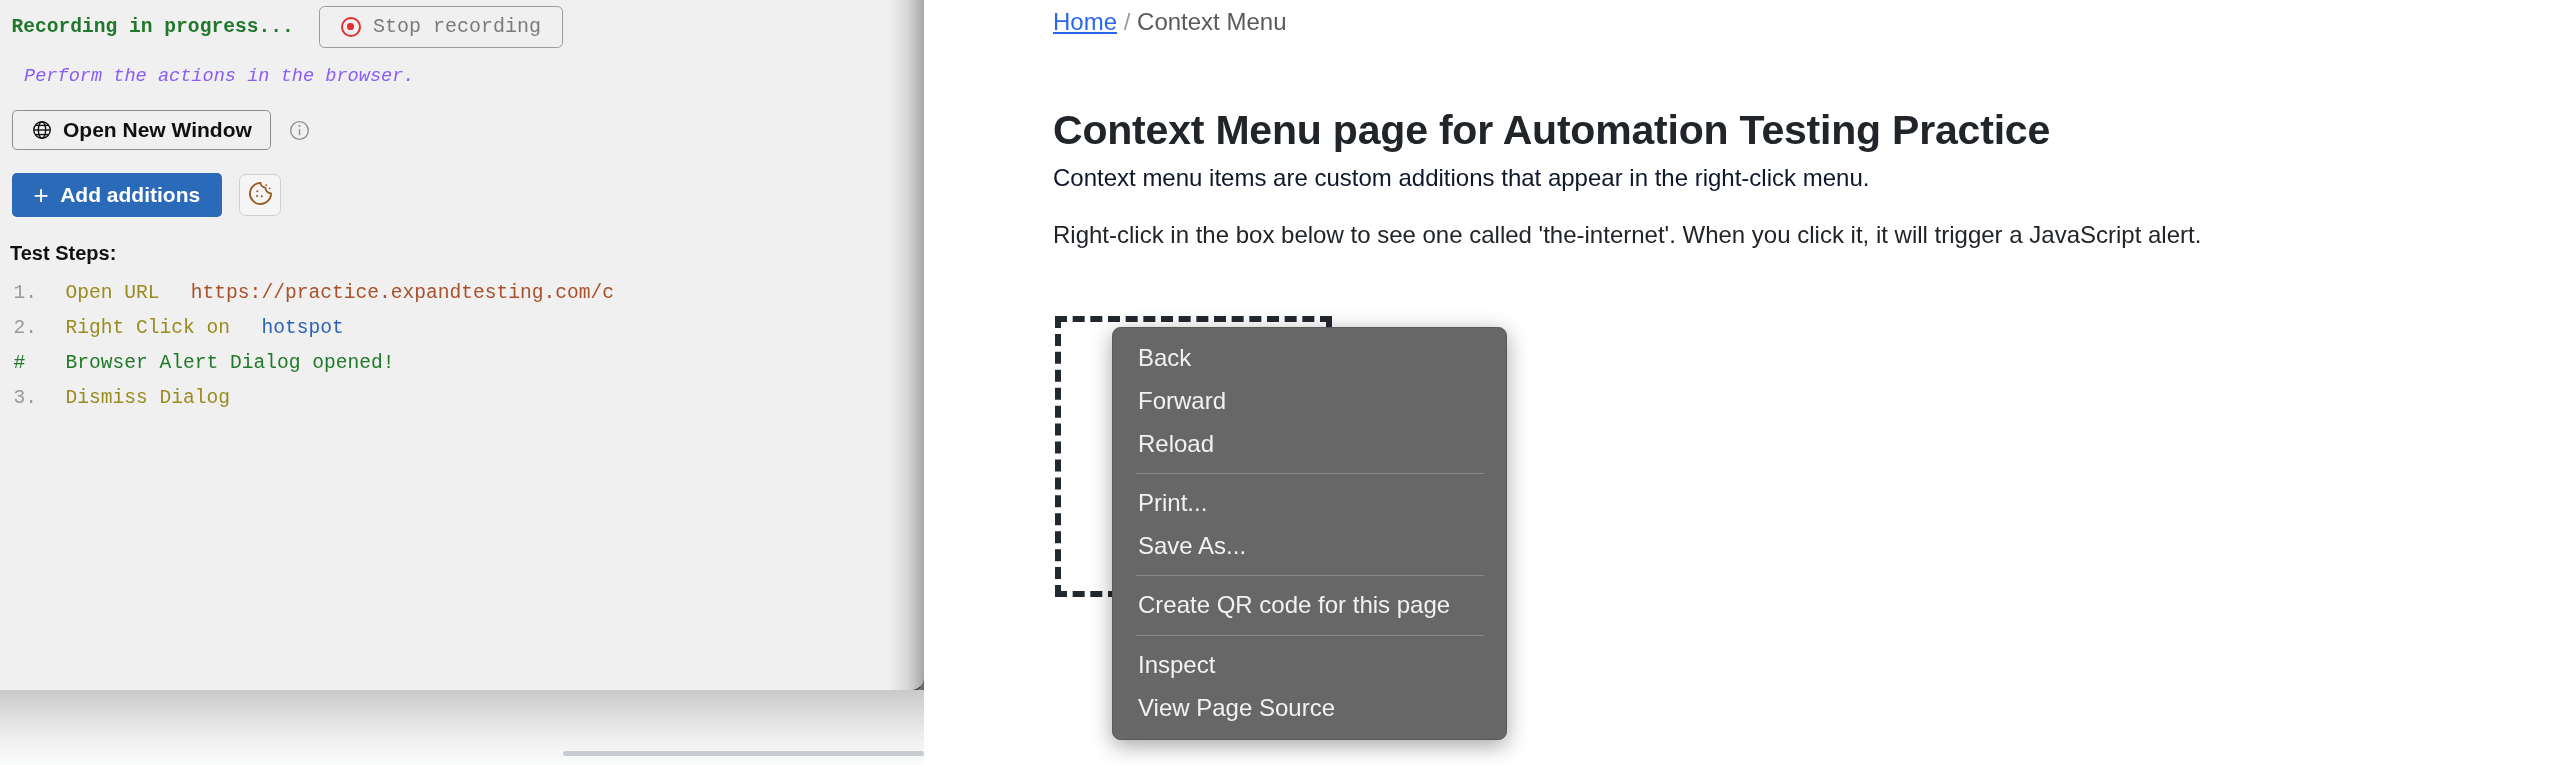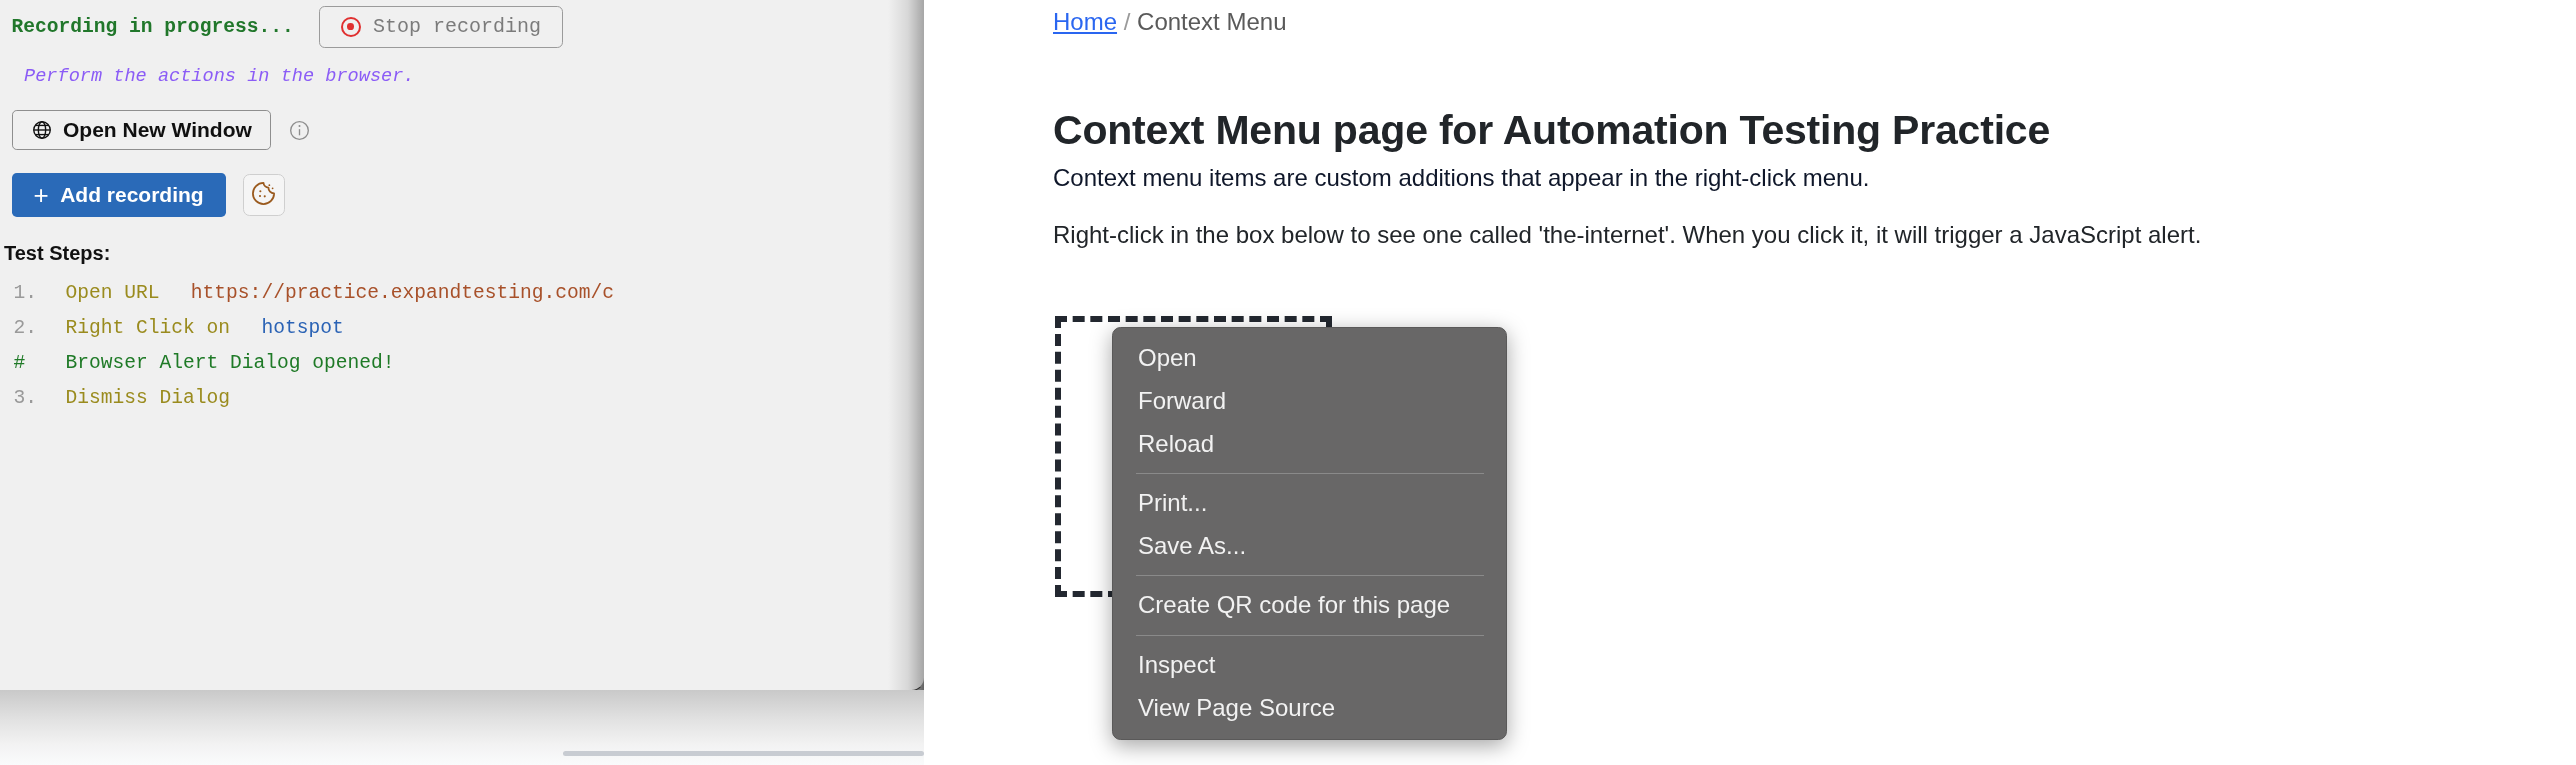--- a/index.html
+++ b/index.html
@@ -173,21 +173,21 @@
     align-items: center;
     justify-content: center;
     cursor: pointer;
     box-sizing: border-box;
   }
 
   #test-steps-label {
     font-size: 20px;
     font-weight: bold;
     color: #111111;
-    padding-left: 4px;
+    padding-left: 10px;
     margin-top: 25px;
   }
 
   #test-steps-list {
     margin-top: 17px;
     font-family: "Liberation Mono", "DejaVu Sans Mono", monospace;
     font-size: 19.6px;
     white-space: nowrap;
   }
   .step-line {
@@ -328,21 +328,21 @@
             <circle cx="12" cy="12" r="9.2"></circle>
             <line x1="12" y1="10.6" x2="12" y2="17"></line>
             <circle cx="12" cy="7.3" r="1.05" fill="#8d8d8d" stroke="none"></circle>
           </svg>
         </span>
       </div>
 
       <div class="btn-row">
         <div id="add-validation-button">
           <span class="plus-glyph">+</span>
-          <span>Add recording</span>
+          <span>Add additions</span>
         </div>
         <div id="cookie-button">
           <span>
             <svg width="27" height="27" viewBox="0 0 24 24" fill="none" stroke="#9a5a1e" stroke-width="1.6" stroke-linecap="round" stroke-linejoin="round">
               <path d="M12 2.6a9.4 9.4 0 1 0 9.4 9.4 5.1 5.1 0 0 1-5-5.3 4.4 4.4 0 0 1-4.4-4.1z"></path>
               <circle cx="9.2" cy="10" r="0.95" fill="#9a5a1e" stroke="none"></circle>
               <circle cx="8.9" cy="14.2" r="0.95" fill="#9a5a1e" stroke="none"></circle>
               <circle cx="13.1" cy="14.5" r="0.95" fill="#9a5a1e" stroke="none"></circle>
               <circle cx="17.2" cy="4.6" r="0.8" fill="#9a5a1e" stroke="none"></circle>
               <circle cx="20.1" cy="7.4" r="0.8" fill="#9a5a1e" stroke="none"></circle>
@@ -395,21 +395,21 @@
   </div>
 
   <h1 id="page-title">Context Menu page for Automation Testing Practice</h1>
 
   <p id="page-para-1">Context menu items are custom additions that appear in the right-click menu.</p>
   <p id="page-para-2">Right-click in the box below to see one called 'the-internet'. When you click it, it will trigger a JavaScript alert.</p>
 
   <div id="hotspot-box"></div>
 
   <div id="context-menu">
-    <div class="ctx-item">Open</div>
+    <div class="ctx-item">Back</div>
     <div class="ctx-item">Forward</div>
     <div class="ctx-item">Reload</div>
     <div class="ctx-sep"></div>
     <div class="ctx-item">Print...</div>
     <div class="ctx-item">Save As...</div>
     <div class="ctx-sep"></div>
     <div class="ctx-item">Create QR code for this page</div>
     <div class="ctx-sep"></div>
     <div class="ctx-item">Inspect</div>
     <div class="ctx-item">View Page Source</div>

